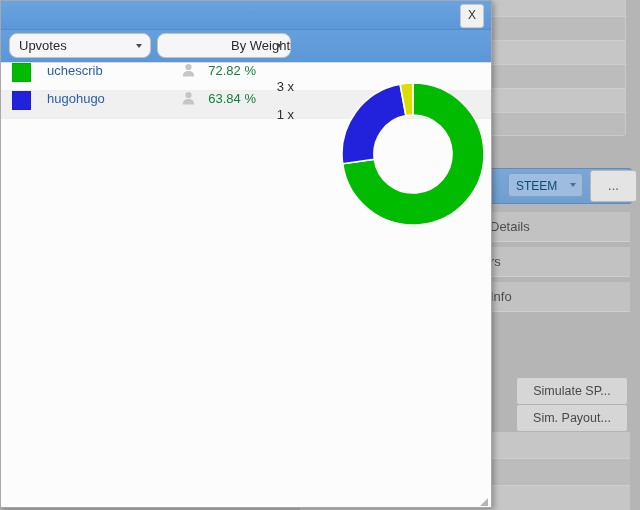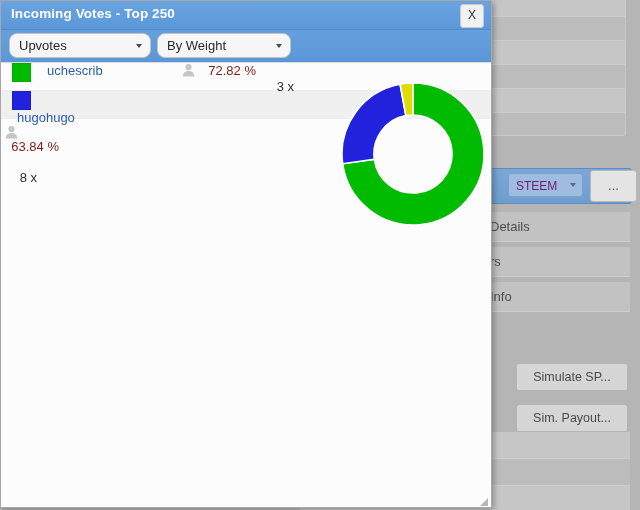--- a/index.html
+++ b/index.html
@@ -50,21 +50,21 @@
   }
   #bg-steem-select {
     position: absolute;
     left: 508px;
     top: 173px;
     width: 75px;
     height: 24px;
     background: #9dbce0;
     border: 1px solid #7d9fc8;
     border-radius: 3px;
-    color: #701a75;
+    color: #0c4a6e;
     font-size: 12px;
     line-height: 24px;
     padding-left: 7px;
     box-sizing: border-box;
     filter: blur(0.4px);
   }
   #bg-steem-select .caret {
     position: absolute;
     right: 6px;
     top: 9px;
@@ -113,21 +113,21 @@
     height: 26px;
     background: #d6d6d6;
     border: 1px solid #b4b4b4;
     border-radius: 3px;
     color: #4a4a4a;
     font-size: 12.5px;
     text-align: center;
     line-height: 26px;
     filter: blur(0.4px);
   }
-  #bg-btn-simulate { left: 516px; top: 363px; }
+  #bg-btn-simulate { left: 516px; top: 377px; }
   #bg-btn-payout   { left: 516px; top: 404px; }
 
   #bg-lower-rows {
     position: absolute;
     left: 300px;
     top: 432px;
     width: 330px;
     height: 78px;
     filter: blur(0.5px);
   }
@@ -202,21 +202,21 @@
   .select .caret {
     position: absolute;
     right: 8px;
     top: 10px;
     width: 0; height: 0;
     border-left: 3.5px solid transparent;
     border-right: 3.5px solid transparent;
     border-top: 4.5px solid #4a4a4a;
   }
   #select-votetype { left: 8px;   width: 142px; }
-  #select-sortby   { left: 156px; width: 134px; }
+  #select-sortby   { left: 156px; width: 134px; text-align: right; }
   #select-period {
     left: 296px;
     width: 134px;
     background: #8cb4e4;
     border: 1px solid #7ea7d8;
     color: #c6d9f0;
     cursor: default;
   }
   #select-period .caret { border-top-color: #a9c5e6; }
 
@@ -229,21 +229,21 @@
     background: #fcfcfc;
     border-top: 1px solid #dadada;
   }
 
   .vote-row {
     position: relative;
     height: 27px;
     display: flex;
     border-bottom: 1px solid #ededed;
   }
-  .vote-row.striped { background: #f0f0f0; flex-direction: column; }
+  .vote-row.striped { background: #f0f0f0; }
   .vote-row.plain   { background: #fcfcfc; }
 
   .swatch {
     width: 19px;
     height: 19px;
     margin-left: 11px;
     flex: 0 0 auto;
     border: 1px solid rgba(0,0,0,0.07);
     box-sizing: border-box;
   }
@@ -258,21 +258,21 @@
   .person-icon {
     width: 20px;
     flex: 0 0 auto;
     text-align: center;
     line-height: 0;
   }
   .pct {
     width: 60px;
     flex: 0 0 auto;
     text-align: right;
-    color: #7f1d1d;
+    color: #15803d;
     font-size: 13px;
     padding-right: 2px;
     box-sizing: border-box;
   }
   .count {
     width: 46px;
     flex: 0 0 auto;
     text-align: right;
     color: #303030;
     font-size: 13px;
@@ -332,21 +332,20 @@
   <div id="bg-lower-rows">
     <div class="bg-row norm"></div>
     <div class="bg-row alt"></div>
     <div class="bg-row norm"></div>
   </div>
 </div>
 
 <div id="dialog">
 
   <div id="titlebar">
-    <div id="title-text">Incoming Votes - Top 250</div>
     <div id="close-button">X</div>
   </div>
 
   <div id="toolbar">
     <div id="select-votetype" class="select">
       <span>Upvotes</span>
       <span class="caret"></span>
     </div>
     <div id="select-sortby" class="select">
       <span>By Weight</span>
@@ -372,21 +371,21 @@
     <div class="vote-row striped">
       <div class="swatch" style="background:#2222dd"></div>
       <div class="voter-name">hugohugo</div>
       <div class="person-icon">
         <svg width="13" height="14" viewBox="0 0 13 14" aria-hidden="true">
           <circle cx="6.5" cy="4" r="3.1" fill="#c6c6c6"></circle>
           <path d="M0.8 13.5 C0.8 9.6 3.3 8 6.5 8 C9.7 8 12.2 9.6 12.2 13.5 Z" fill="#c6c6c6"></path>
         </svg>
       </div>
       <div class="pct">63.84 %</div>
-      <div class="count">8 x</div>
+      <div class="count">1 x</div>
     </div>
 
 
     <div id="chart-wrap">
       <svg id="donut" width="146" height="146" viewBox="0 0 146 146">
           <path d="M 73 2 A 71 71 0 1 1 2.665000483988152 82.69473274941672 L 34.315750266193476 78.33210301217919 A 39.050000000000004 39.050000000000004 0 1 0 73 33.949999999999996 Z" fill="#00bb00" stroke="#ffffff" stroke-width="1.6"></path>
           <path d="M 2.665000483988152 82.69473274941672 A 71 71 0 0 1 60.090521228845915 3.183487928305084 L 65.89978667586526 34.60091836056779 A 39.050000000000004 39.050000000000004 0 0 0 34.315750266193476 78.33210301217919 Z" fill="#2222dd" stroke="#ffffff" stroke-width="1.6"></path>
           <path d="M 60.090521228845915 3.183487928305084 A 71 71 0 0 1 72.99999999999999 2 L 72.99999999999999 33.949999999999996 A 39.050000000000004 39.050000000000004 0 0 0 65.89978667586526 34.60091836056779 Z" fill="#dddd00" stroke="#ffffff" stroke-width="1.6"></path>
         </svg>
     </div>

